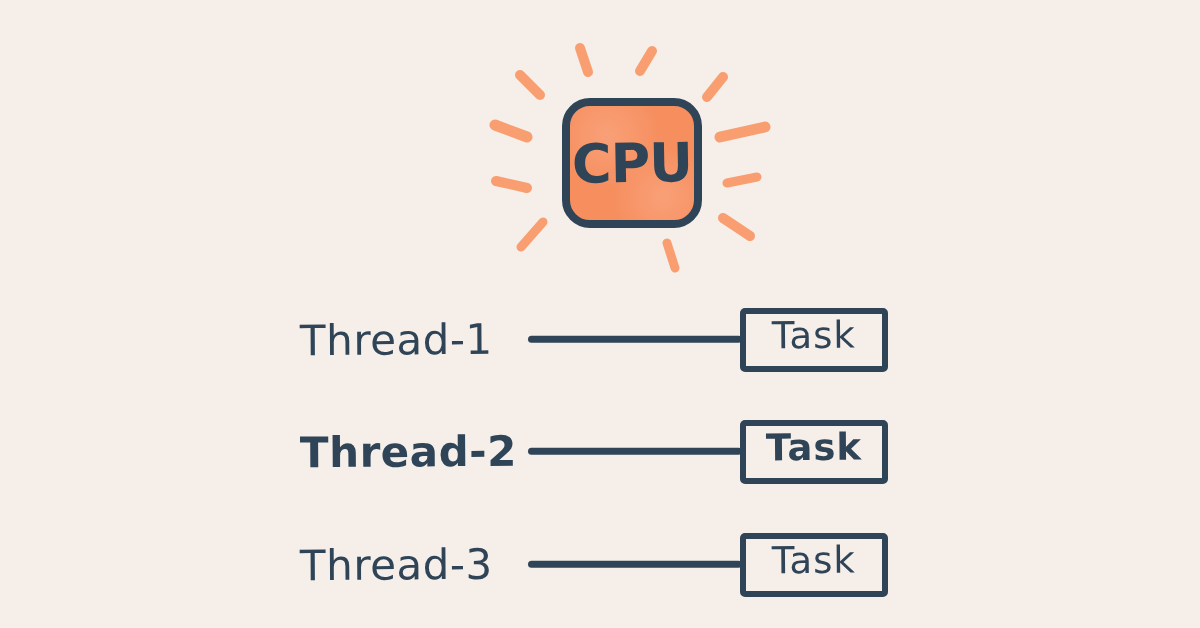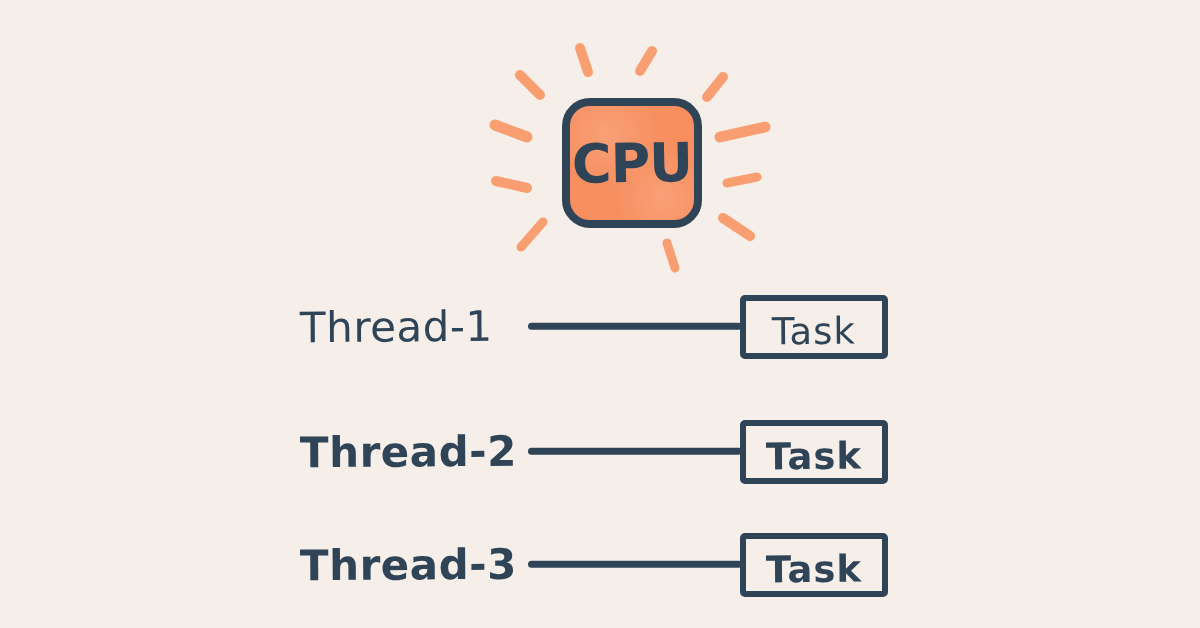--- a/index.html
+++ b/index.html
@@ -61,23 +61,23 @@
     user-select: none;
   }
 
   
   .row {
     position: absolute;
     left: 0;
     width: 100%;
     height: 70px;
   }
-  .row-1 { top: 292px; }
+  .row-1 { top: 305px; }
   .row-2 { top: 417px; font-weight: bold; }
-  .row-3 { top: 530px; font-weight: bold; }
+  .row-3 { top: 530px; }
 
   .thread-label {
     position: absolute;
     left: 300px;
     top: 50%;
     transform: translateY(-50%) rotate(-0.4deg);
     font-size: 42px;
     color: var(--ink);
     letter-spacing: 0.5px;
     white-space: nowrap;
@@ -96,21 +96,21 @@
     position: absolute;
     left: 740px;
     top: 50%;
     transform: translateY(-50%);
     width: 148px;
     height: 64px;
     border: 6px solid var(--ink);
     border-radius: 5px;
     background: transparent;
     display: flex;
-    align-items: flex-end;
+    align-items: flex-start;
     justify-content: center;
   }
   .task-label {
     font-size: 37px;
     color: var(--ink);
     letter-spacing: 1px;
     transform: rotate(-0.5deg);
   }
 </style>
 </head>

